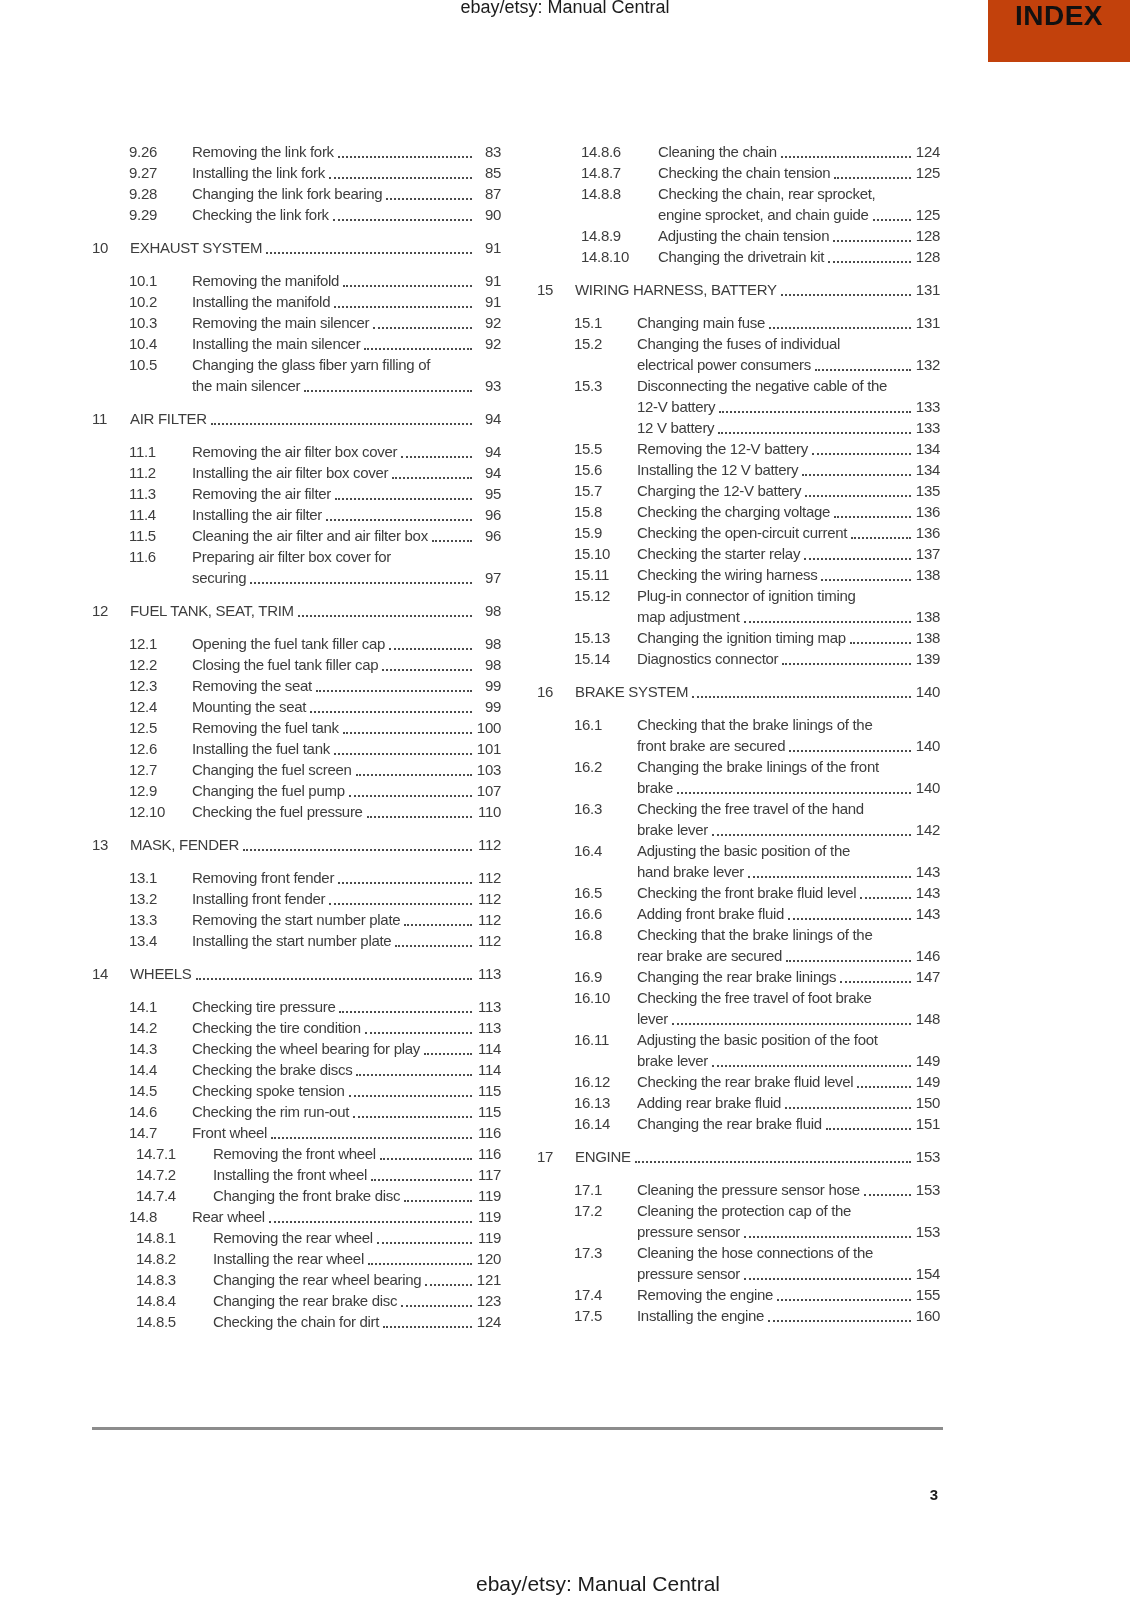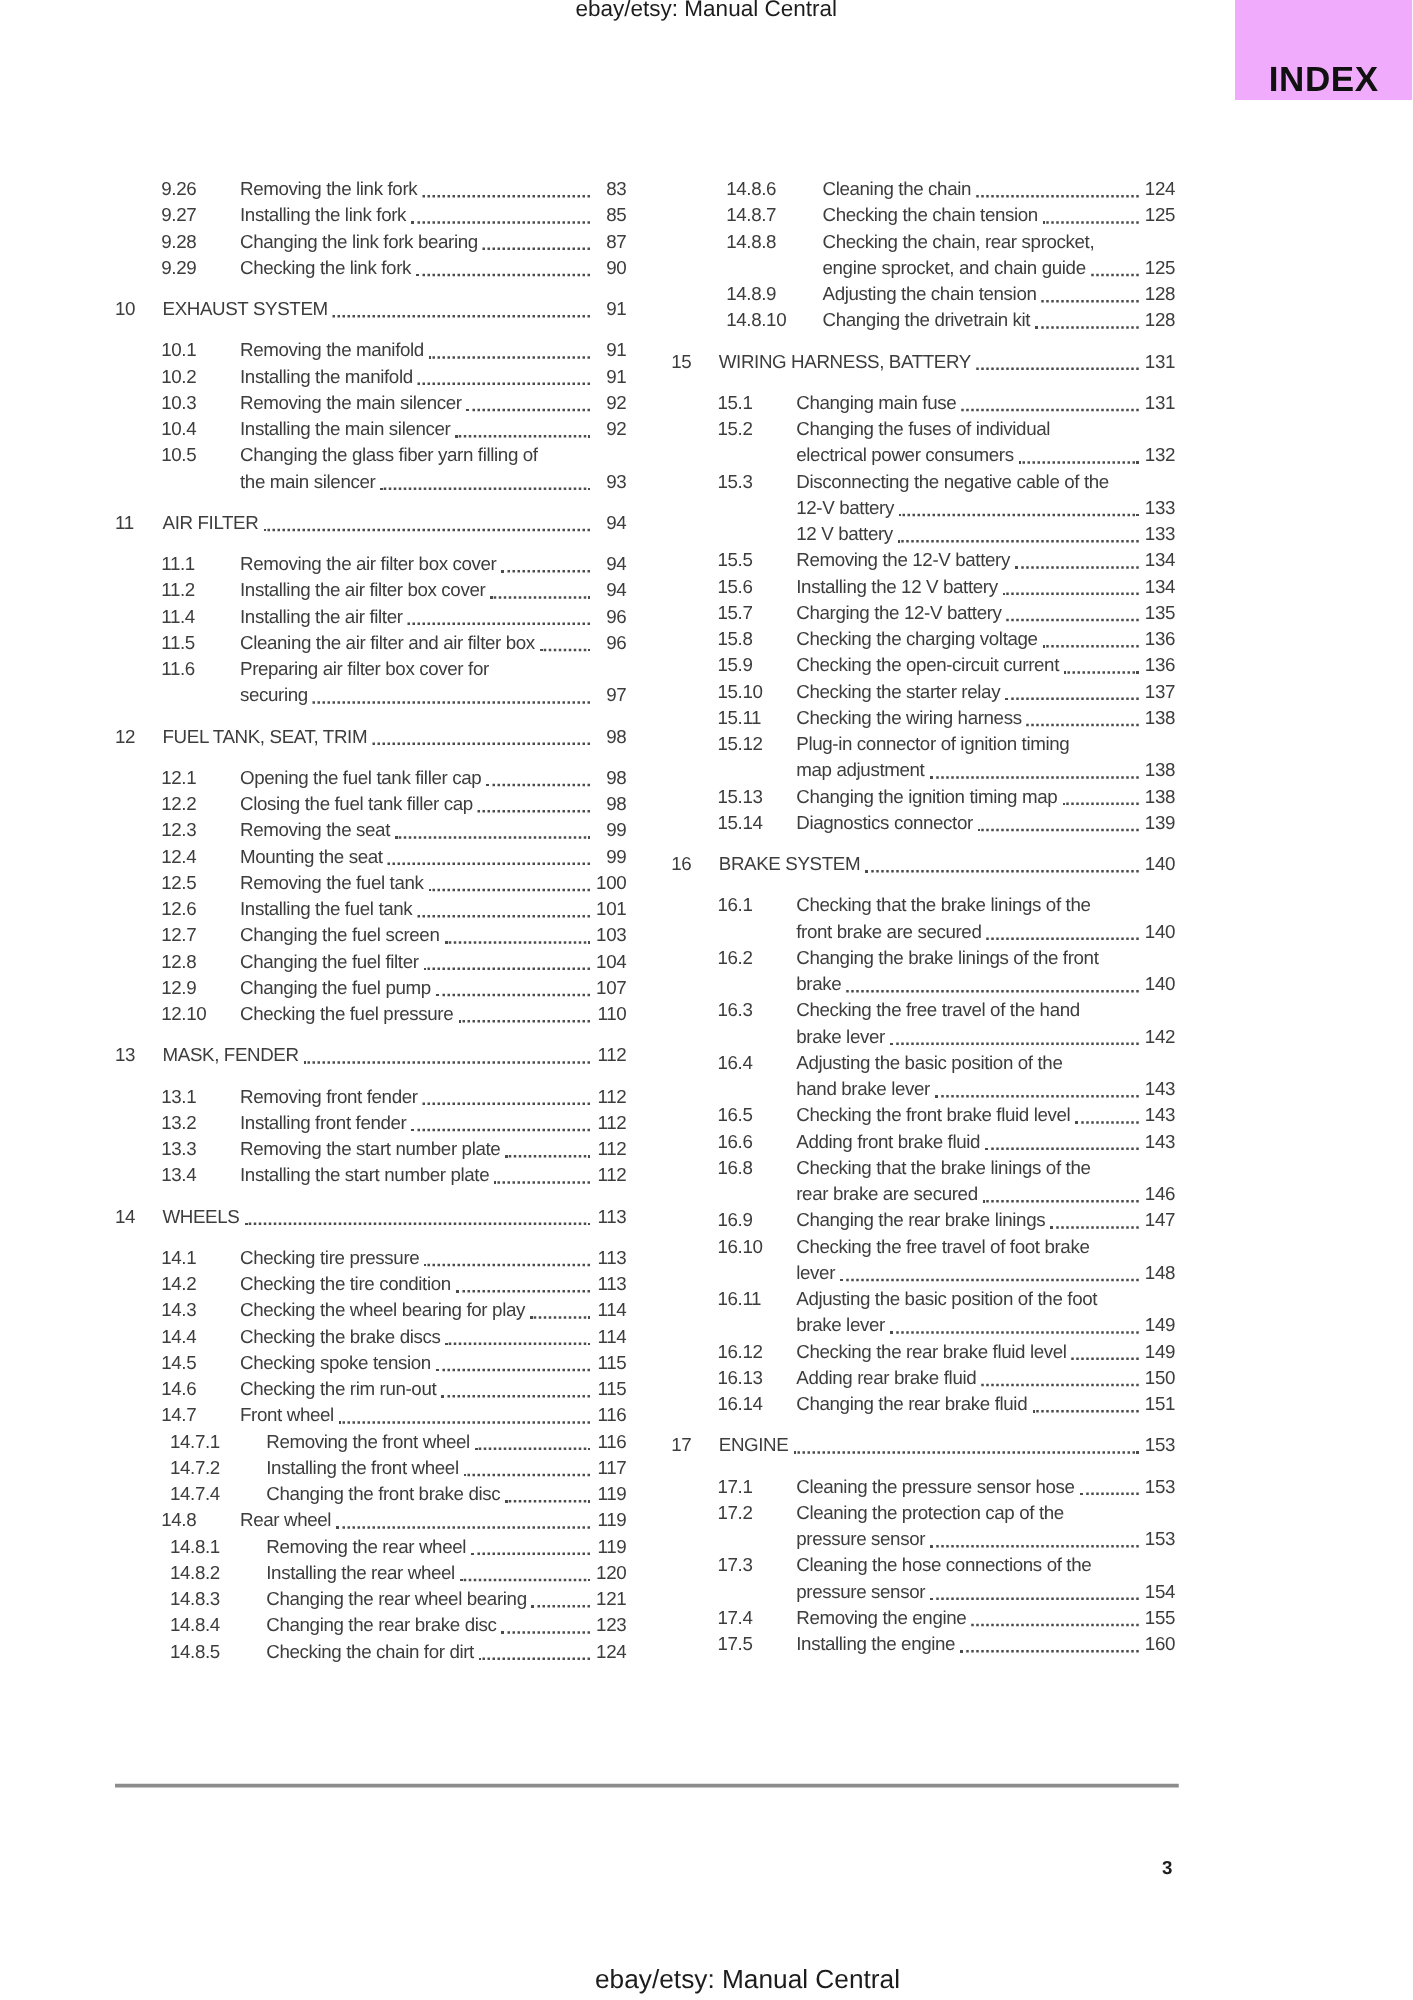--- a/index.html
+++ b/index.html
@@ -5,22 +5,22 @@
   html,body{margin:0;padding:0;background:#fff;}
   .page{
     position:relative;width:1130px;height:1600px;background:#ffffff;
     font-family:"Liberation Sans",sans-serif;color:#3d3d3d;overflow:hidden;
   }
   .header-title{
     position:absolute;top:-3px;left:0;width:100%;text-align:center;
     font-size:18px;color:#1c1c1c;
   }
   .index-tab{
-    position:absolute;left:988px;top:0;width:142px;height:80px;
-    background:#f0abfc;display:flex;align-items:flex-end;justify-content:center;
+    position:absolute;left:988px;top:0;width:142px;height:62px;
+    background:#c2410c;display:flex;align-items:flex-start;justify-content:center;
   }
   .index-label{font-size:28px;font-weight:bold;color:#111;letter-spacing:.5px;}
   .toc-col{
     position:absolute;top:141px;font-size:15px;line-height:21px;
     letter-spacing:-0.3px;
   }
   .toc-left{left:92px;width:409px;}
   .toc-right{left:537px;width:403px;}
   .row{display:flex;align-items:flex-end;}
   .num{flex:0 0 auto;}
@@ -132,20 +132,26 @@
         <span class="leader"></span>
         <span class="page-col">94</span>
       </div>
       <div class="row lvl2">
         <span class="num">11.2</span>
         <span class="title">Installing the air filter box cover</span>
         <span class="leader"></span>
         <span class="page-col">94</span>
       </div>
       <div class="row lvl2">
+        <span class="num">11.3</span>
+        <span class="title">Removing the air filter</span>
+        <span class="leader"></span>
+        <span class="page-col">95</span>
+      </div>
+      <div class="row lvl2">
         <span class="num">11.4</span>
         <span class="title">Installing the air filter</span>
         <span class="leader"></span>
         <span class="page-col">96</span>
       </div>
       <div class="row lvl2">
         <span class="num">11.5</span>
         <span class="title">Cleaning the air filter and air filter box</span>
         <span class="leader"></span>
         <span class="page-col">96</span>
@@ -200,26 +206,20 @@
         <span class="num">12.6</span>
         <span class="title">Installing the fuel tank</span>
         <span class="leader"></span>
         <span class="page-col">101</span>
       </div>
       <div class="row lvl2">
         <span class="num">12.7</span>
         <span class="title">Changing the fuel screen</span>
         <span class="leader"></span>
         <span class="page-col">103</span>
-      </div>
-      <div class="row lvl2">
-        <span class="num">12.8</span>
-        <span class="title">Changing the fuel filter</span>
-        <span class="leader"></span>
-        <span class="page-col">104</span>
       </div>
       <div class="row lvl2">
         <span class="num">12.9</span>
         <span class="title">Changing the fuel pump</span>
         <span class="leader"></span>
         <span class="page-col">107</span>
       </div>
       <div class="row lvl2">
         <span class="num">12.10</span>
         <span class="title">Checking the fuel pressure</span>

